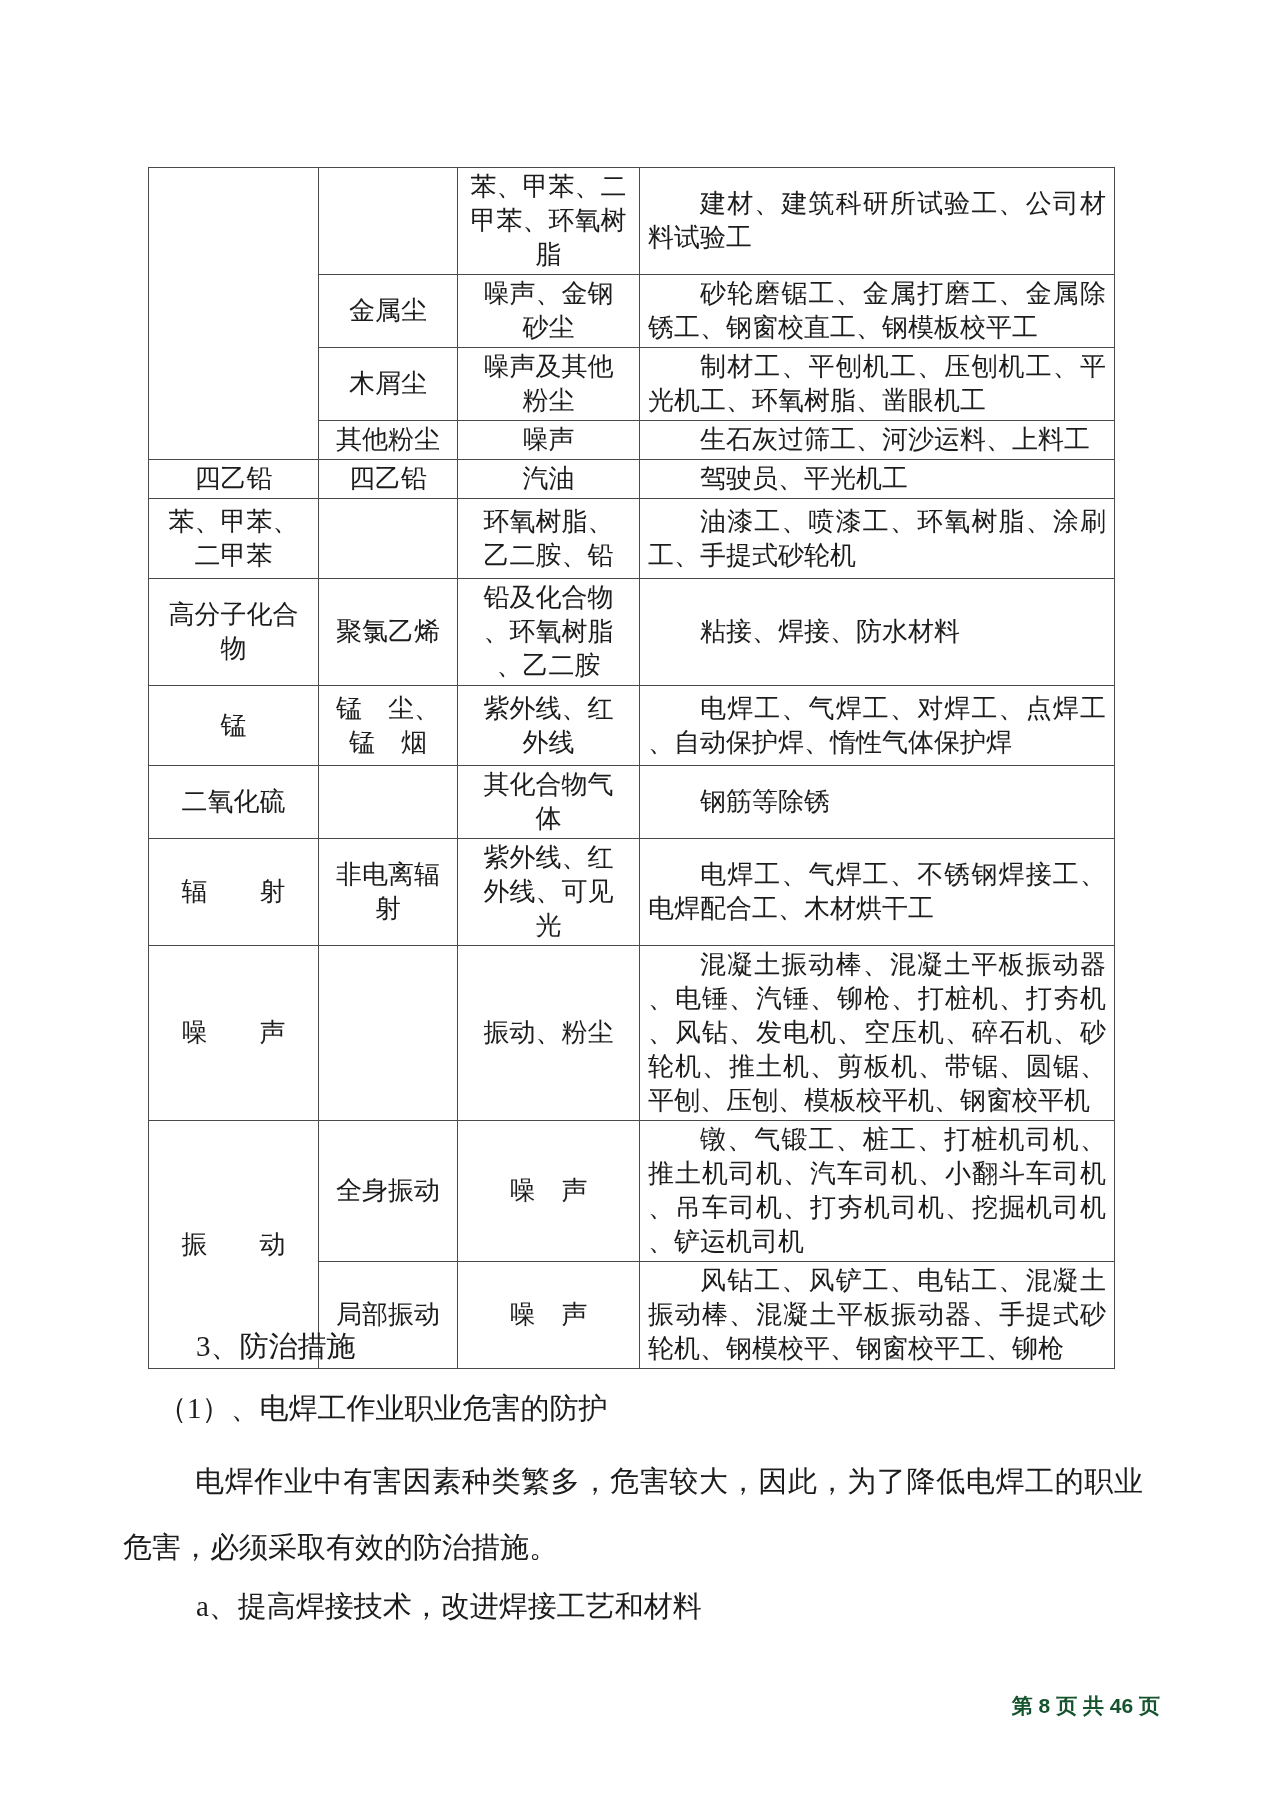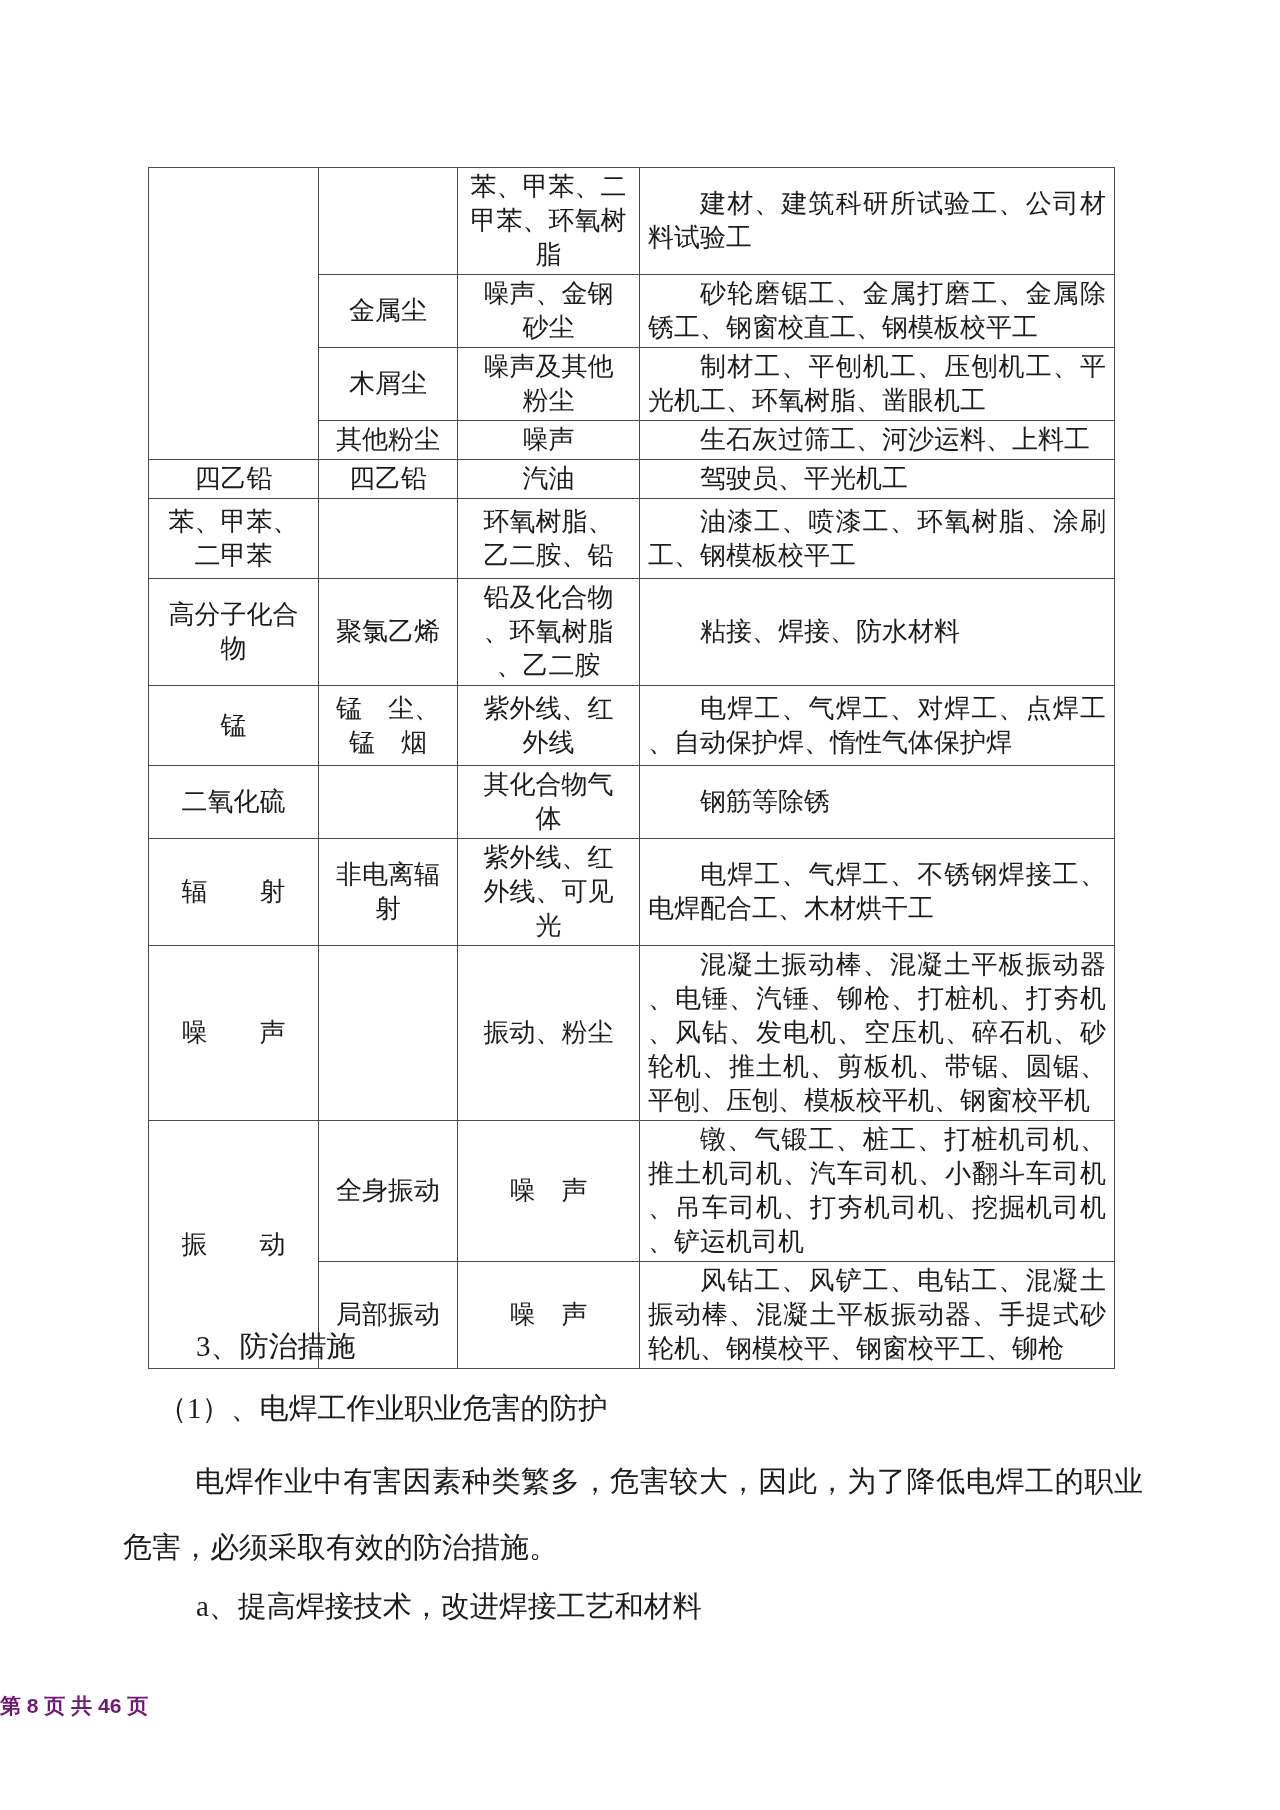--- a/index.html
+++ b/index.html
@@ -57,25 +57,25 @@
     width: 1020px;
     font-size: 29px;
     line-height: 66px;
     text-indent: 72px;
     text-align: justify;
   }
   .footer {
     position: absolute;
     left: 0; top: 1692px;
     width: 1160px;
-    text-align: left;
+    text-align: right;
     font-family: "Liberation Sans", "DejaVu Sans", sans-serif;
     font-weight: bold;
     font-size: 21px;
-    color: #701a75;
+    color: #14532d;
   }
 </style>
 </head>
 <body>
 
 <div class="page">
 
   <table class="hazard-table">
     <tbody>
         <tr style="height:91px;">
@@ -108,21 +108,21 @@
       <td>四乙铅</td>
       <td>汽油</td>
       <td class="c4">驾驶员、平光机工</td>
     </tr>
     <tr style="height:80px;">
       <td>苯、甲苯、
 二甲苯</td>
       <td></td>
       <td>环氧树脂、
 乙二胺、铅</td>
-      <td class="c4">油漆工、喷漆工、环氧树脂、涂刷工、钢模板校平工</td>
+      <td class="c4">油漆工、喷漆工、环氧树脂、涂刷工、手提式砂轮机</td>
     </tr>
     <tr style="height:100px;">
       <td>高分子化合
 物</td>
       <td>聚氯乙烯</td>
       <td>铅及化合物
 、环氧树脂
 、乙二胺</td>
       <td class="c4">粘接、焊接、防水材料</td>
     </tr>

